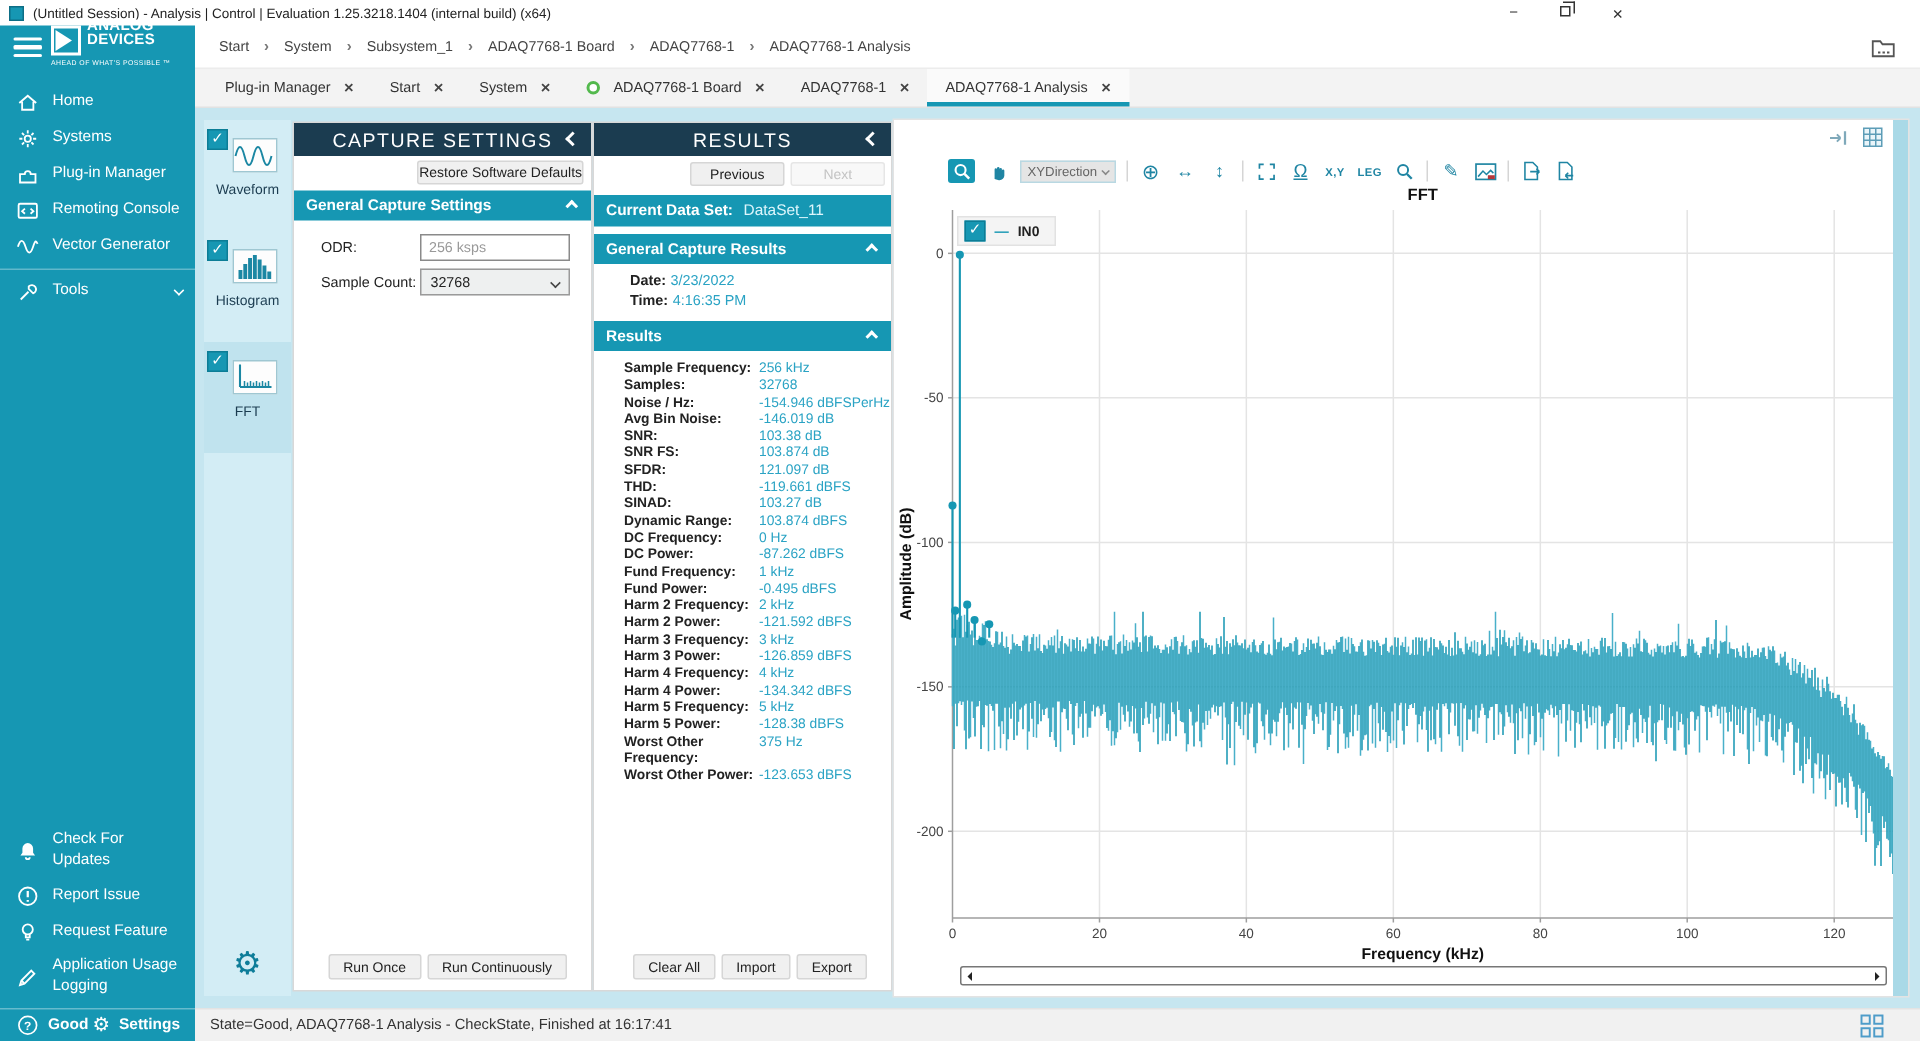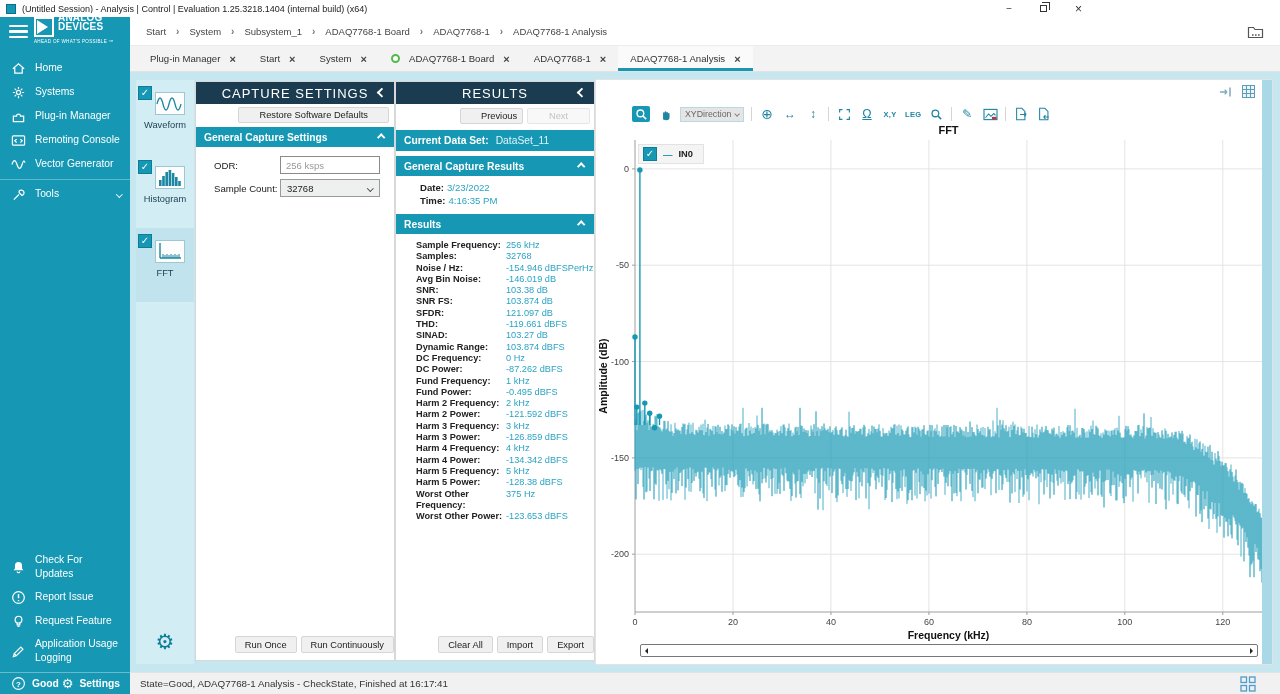--- a/index.html
+++ b/index.html
@@ -70,33 +70,33 @@
   .tool-ico { display:inline-block; width:30px; height:23px; background:#fdfdfd; border:1px solid #9fc7d2; margin-left:10px; }
   .tool-label { font-size:9.3px; color:#1b3c50; margin-top:2px; }
   .strip-gear { position:absolute; bottom:10px; left:0; right:0; text-align:center; font-size:21px; color:#0e7d99; cursor:pointer; font-family:"DejaVu Sans",sans-serif; }
 
   
   .panel { position:absolute; top:10px; height:578px; width:198px; background:#fff; display:flex; flex-direction:column; box-shadow:0 0 0 1px #d8d8d8; }
   .panel.capture { left:66px; }
   .panel.results { left:266px; }
   .panel > header { height:22px; background:#1b3c50; color:#fff; display:flex; align-items:center; justify-content:center; font-size:13px; letter-spacing:1px; position:relative; flex:none; }
   .panel > header .chev { position:absolute; right:9px; color:#fff; padding:2.6px; }
-  button { font-family:inherit; font-size:9.3px; background:#f0f0f0; border:1px solid #d6d6d6; border-radius:2px; padding:2px 20px; color:#222; cursor:pointer; }
+  button { font-family:inherit; font-size:9.3px; background:#f0f0f0; border:1px solid #d6d6d6; border-radius:2px; padding:2px 0; color:#222; cursor:pointer; }
   button.disabled { color:#c3c3c3; background:#f8f8f8; border-color:#e6e6e6; }
   .restore-row { display:flex; justify-content:flex-end; padding:3px 5px 4px; flex:none; }
   .secbar { height:20px; background:#1697b3; color:#fff; display:flex; align-items:center; padding:0 8px; font-size:10.3px; font-weight:bold; flex:none; position:relative; }
   .secbar .chev { position:absolute; right:10px; color:#fff; }
   .form { padding:9px 10px 4px 18px; flex:none; }
   .frow { display:flex; align-items:center; margin-bottom:5px; }
   .frow label { font-size:9.6px; color:#222; width:66px; flex:none; }
   .frow input { width:100px; height:18px; border:1px solid #8a8a8a; font-size:9.5px; color:#999; padding:0 5px; font-family:inherit; }
   .select { width:100px; height:18px; background:#eef0f0; border:1px solid #9a9a9a; display:flex; align-items:center; justify-content:space-between; padding:0 6px; font-size:9.5px; color:#222; cursor:pointer; }
   .select .chev { color:#444; padding:1.8px; border-width:0 1.6px 1.6px 0; }
   .spacer { flex:1; }
-  .btnrow { display:flex; gap:4px; padding:4px 0 7px; flex:none;align-items:center; }
+  .btnrow { display:flex; gap:4px; padding:4px 16px 7px; flex:none;align-items:center; }
   .btnrow.right { justify-content:flex-end; }
   .btnrow button { height:17px; padding:1px 9px; }
 
   .prevnext { display:flex; justify-content:flex-end; gap:4px; padding:4px 4px 6px; flex:none; }
   .prevnext button { width:63px; }
   .tealbar { height:21px; background:#1697b3; color:#fff; display:flex; align-items:center; padding:0 8px; font-size:10.3px; gap:7px; flex:none; margin-bottom:5px; }
   .tealbar .lbl { font-weight:bold; }
   .tealbar .val { color:#ddf6fc; }
   .dt-rows { padding:5px 0 7px 24px; flex:none; }
   .dt-row { font-size:9.6px; line-height:13px; }

